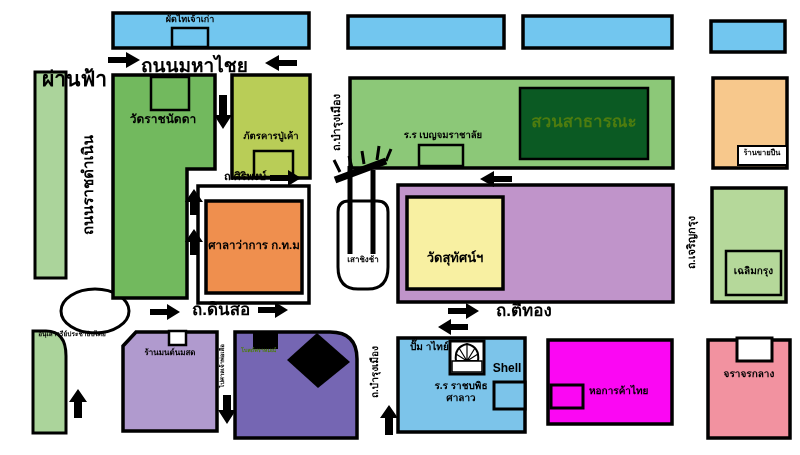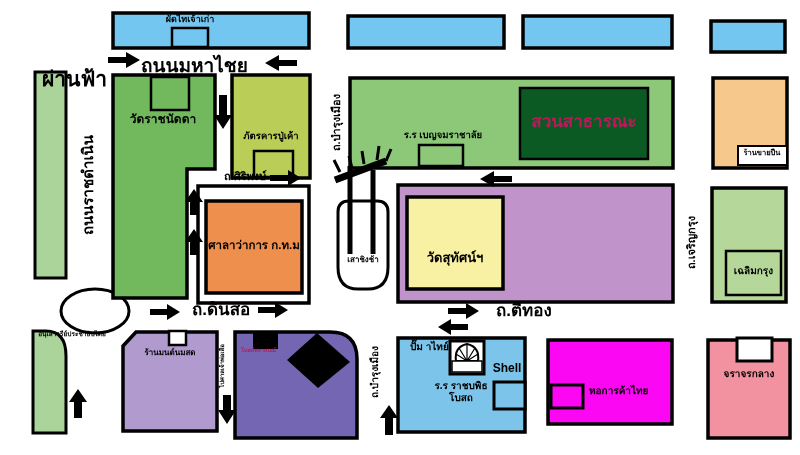--- a/index.html
+++ b/index.html
@@ -2,21 +2,21 @@
 <html><head>
 <meta charset="utf-8">
 <style>
   html,body{margin:0;padding:0;background:#fff;}
   #map{position:relative;width:800px;height:455px;background:#ffffff;overflow:hidden;
        font-family:"Liberation Sans", sans-serif;}
   #shapes{position:absolute;left:0;top:0;}
   .lbl{position:absolute;color:#000;font-weight:bold;white-space:nowrap;line-height:1.05;}
   .ctr{text-align:center;}
   .vert{transform:rotate(-90deg);transform-origin:center center;text-align:center;}
-  .white{color:#be185d;}
+  .white{color:#4d7c0f;}
 </style>
 </head>
 <body>
 
 <div id="map">
 
   <svg id="shapes" width="800" height="455" viewBox="0 0 800 455">
 
     <rect x="113" y="13" width="196" height="35" fill="#72c6ef" stroke="#000" stroke-width="3.5"></rect>
     <rect x="172" y="28" width="36" height="19" fill="#72c6ef" stroke="#000" stroke-width="2.5"></rect>
@@ -117,16 +117,16 @@
   <div class="lbl ctr" style="left:337px;top:256px;width:52px;font-size:8px;">เสาชิงช้า</div>
   <div class="lbl ctr" style="left:407px;top:235px;width:96px;font-size:13px;margin-top:16px;">วัดสุทัศน์ฯ</div>
   <div class="lbl ctr" style="left:739px;top:149px;width:46px;font-size:7.5px;">ร้านขายปืน</div>
   <div class="lbl ctr" style="left:726px;top:266px;width:55px;font-size:10px;">เฉลิมกรุง</div>
   <div class="lbl ctr" style="left:710px;top:369px;width:78px;font-size:10px;">จราจรกลาง</div>
   <div class="lbl ctr" style="left:130px;top:349px;width:80px;font-size:8px;">ร้านมนต์นมสด</div>
   <div class="lbl white" style="left:241px;top:348px;font-size:5.5px;">โบสถ์พราหมณ์</div>
   <div class="lbl" style="left:410px;top:342px;font-size:10px;">ปั๊ม าไทย์</div>
   <div class="lbl ctr" style="left:451px;top:362px;width:32px;font-size:12px;padding-left:40px;">Shell</div>
   <div class="lbl ctr" style="left:428px;top:381px;width:66px;font-size:10px;">ร.ร ราชบพิธ</div>
-  <div class="lbl ctr" style="left:428px;top:393px;width:66px;font-size:10px;">โบสถ</div>
+  <div class="lbl ctr" style="left:428px;top:393px;width:66px;font-size:10px;">ศาลาว</div>
   <div class="lbl" style="left:589px;top:386px;font-size:10px;text-align:right;">หอการค้าไทย</div>
 
 </div>
 
 </body></html>

